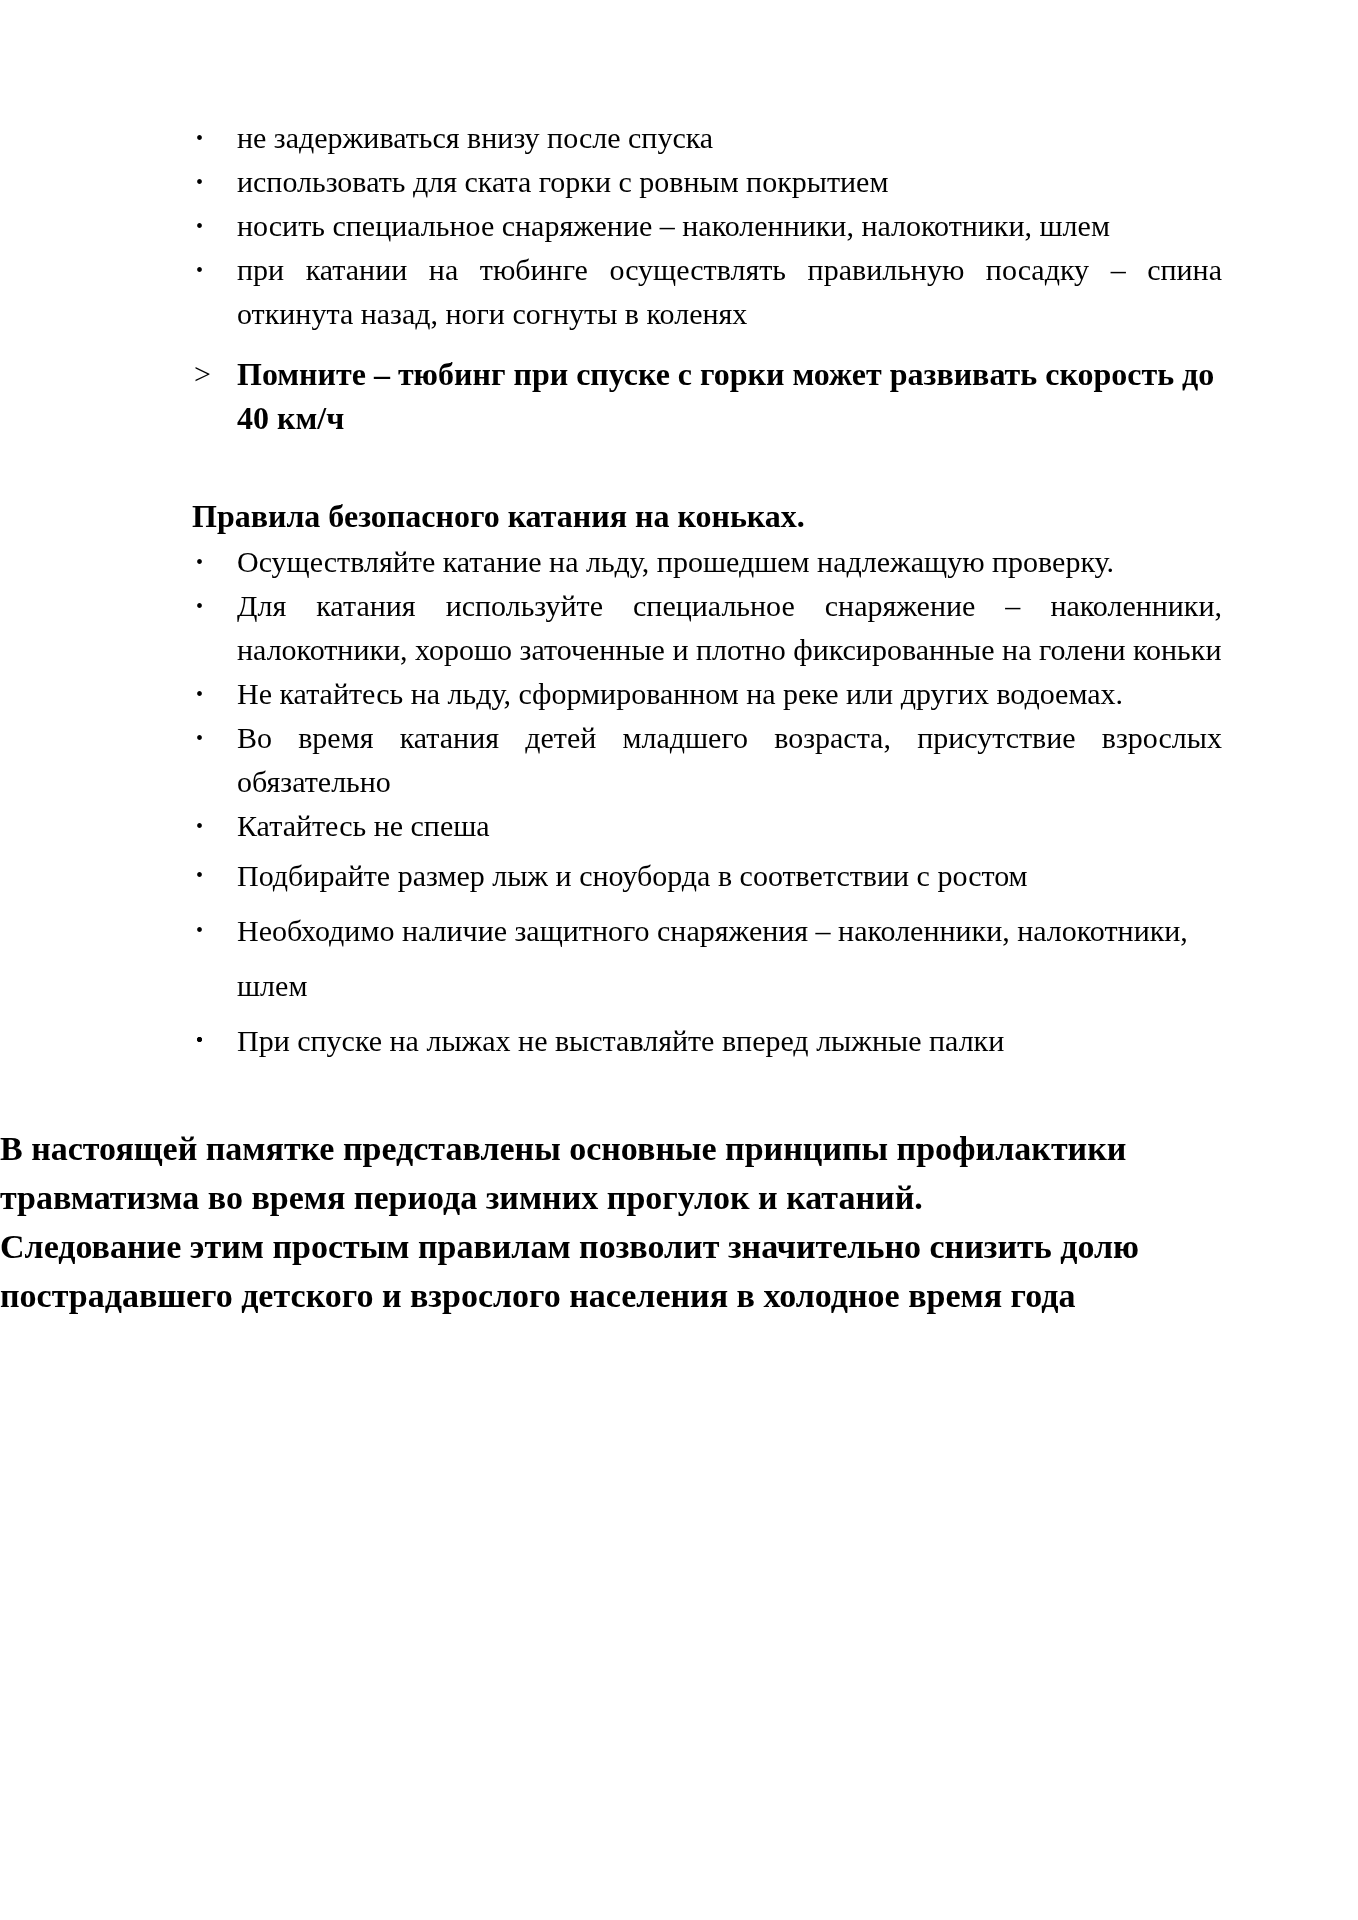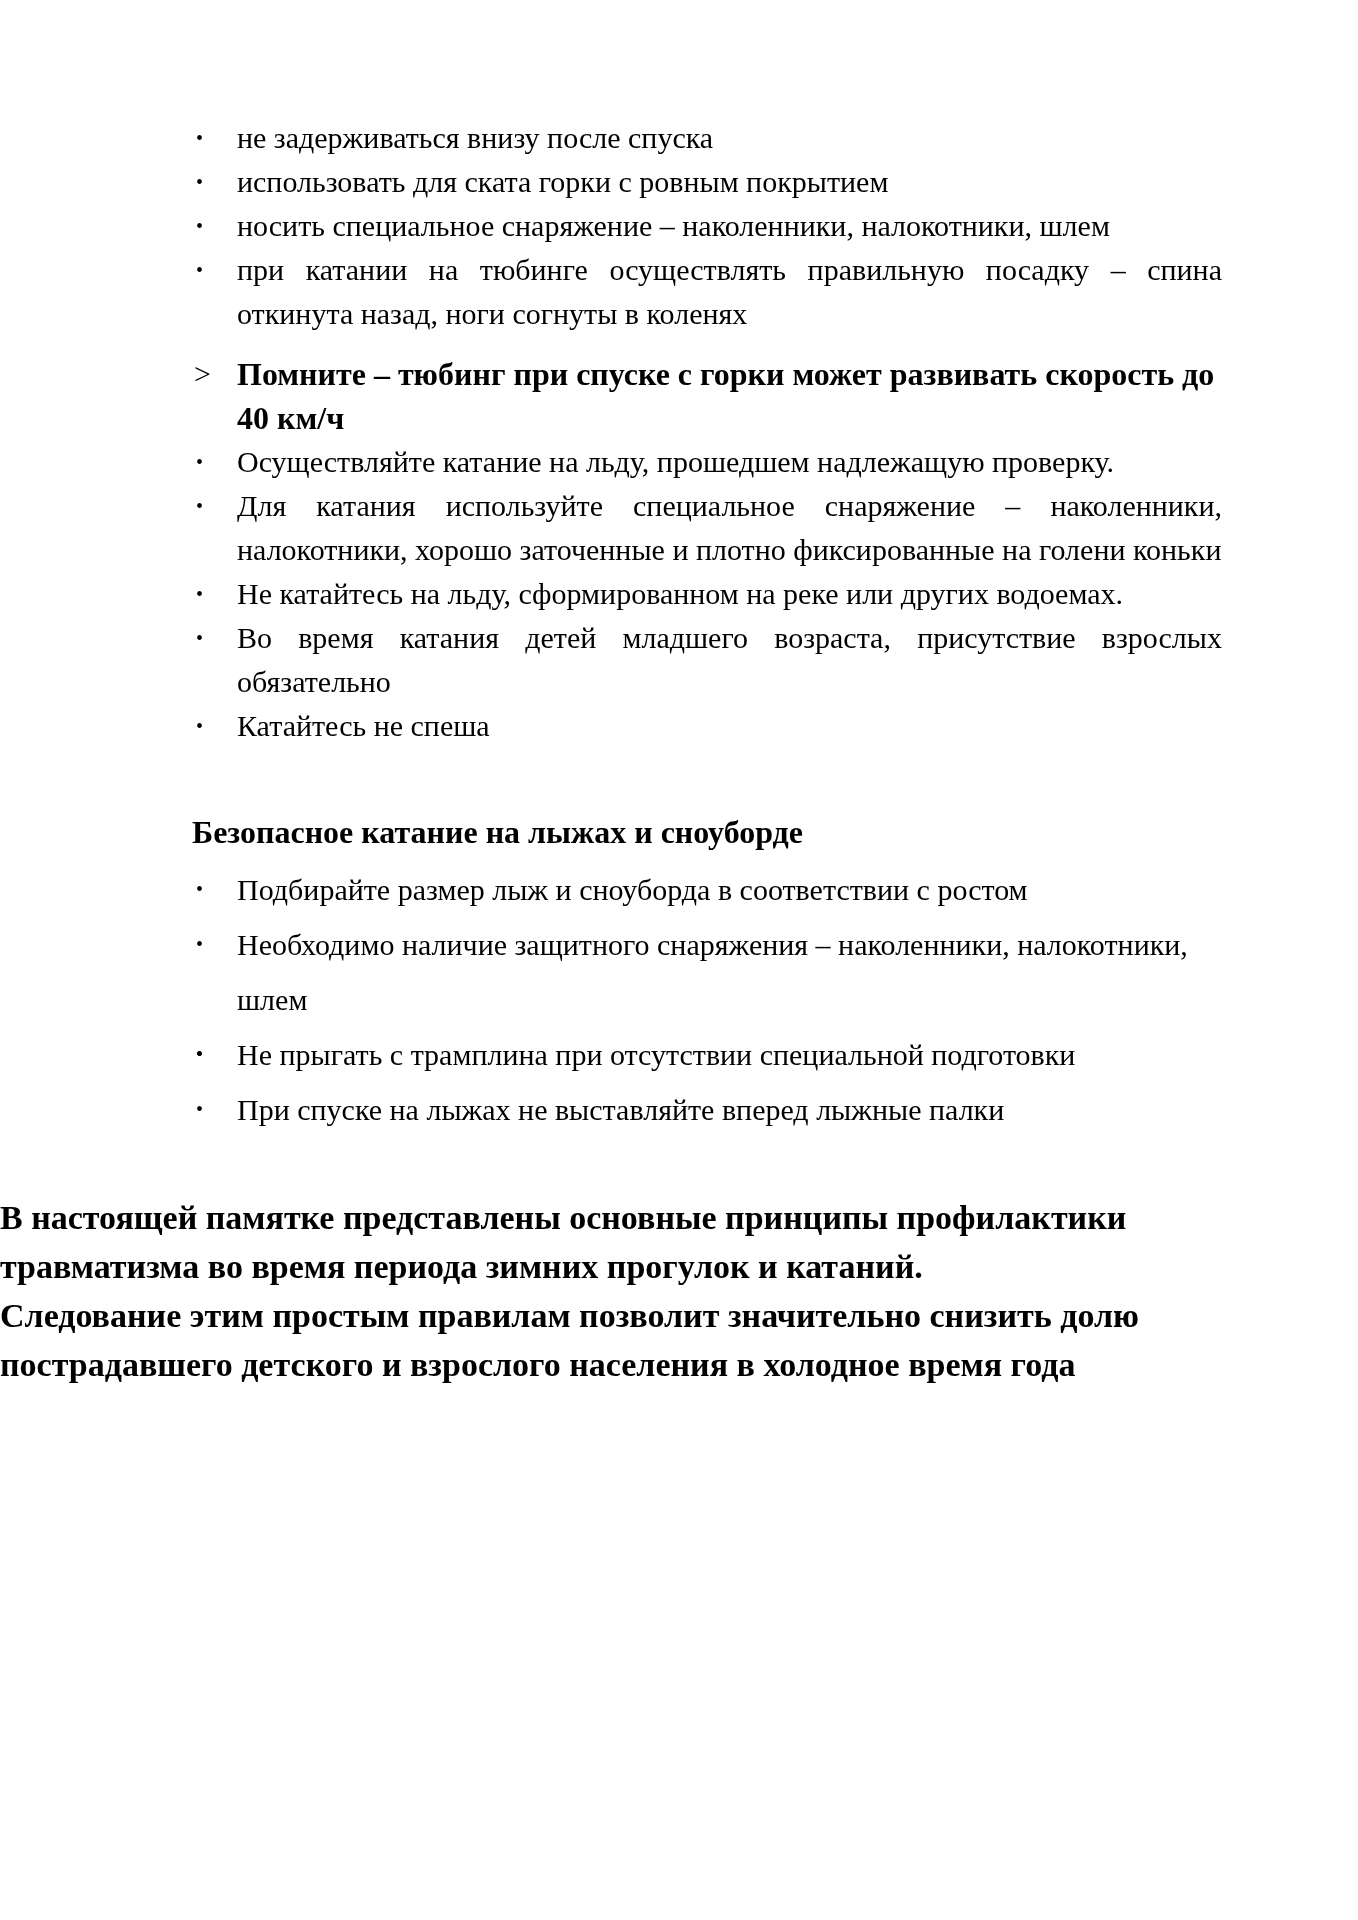--- a/index.html
+++ b/index.html
@@ -109,20 +109,21 @@
         <span class="marker">•</span>
         <span class="li-text">при катании на тюбинге осуществлять правильную посадку – спина откинута назад, ноги согнуты в коленях</span>
       </li>
     </ul>
 
     <div class="note">
       <span class="marker">&gt;</span>
       <span class="note-text">Помните – тюбинг при спуске с горки может развивать скорость до 40 км/ч</span>
     </div>
 
+    <h2 class="section-heading">Правила безопасного катания на коньках.</h2>
 
     <ul class="list g2">
       <li>
         <span class="marker">•</span>
         <span class="li-text">Осуществляйте катание на льду, прошедшем надлежащую проверку.</span>
       </li>
       <li class="justify">
         <span class="marker">•</span>
         <span class="li-text">Для катания используйте специальное снаряжение – наколенники, налокотники, хорошо заточенные и плотно фиксированные на голени коньки</span>
       </li>
@@ -133,37 +134,35 @@
       <li class="justify">
         <span class="marker">•</span>
         <span class="li-text">Во время катания детей младшего возраста, присутствие взрослых обязательно</span>
       </li>
       <li>
         <span class="marker">•</span>
         <span class="li-text">Катайтесь не спеша</span>
       </li>
     </ul>
 
-    <h2 class="section-heading ski">Безопасное катание на лыжах и сноуборде</h2>
 
     <ul class="list g3">
       <li>
         <span class="marker">•</span>
         <span class="li-text">Подбирайте размер лыж и сноуборда в соответствии с ростом</span>
       </li>
       <li>
         <span class="marker">•</span>
         <span class="li-text">Необходимо наличие защитного снаряжения – наколенники, налокотники, шлем</span>
       </li>
       <li>
         <span class="marker">•</span>
       </li>
       <li>
         <span class="marker">•</span>
-        <span class="li-text">Не прыгать с трамплина при отсутствии специальной подготовки</span>
       </li>
       <li>
         <span class="marker">•</span>
         <span class="li-text">При спуске на лыжах не выставляйте вперед лыжные палки</span>
       </li>
     </ul>
 
   </div>
 
   <div class="footer">

